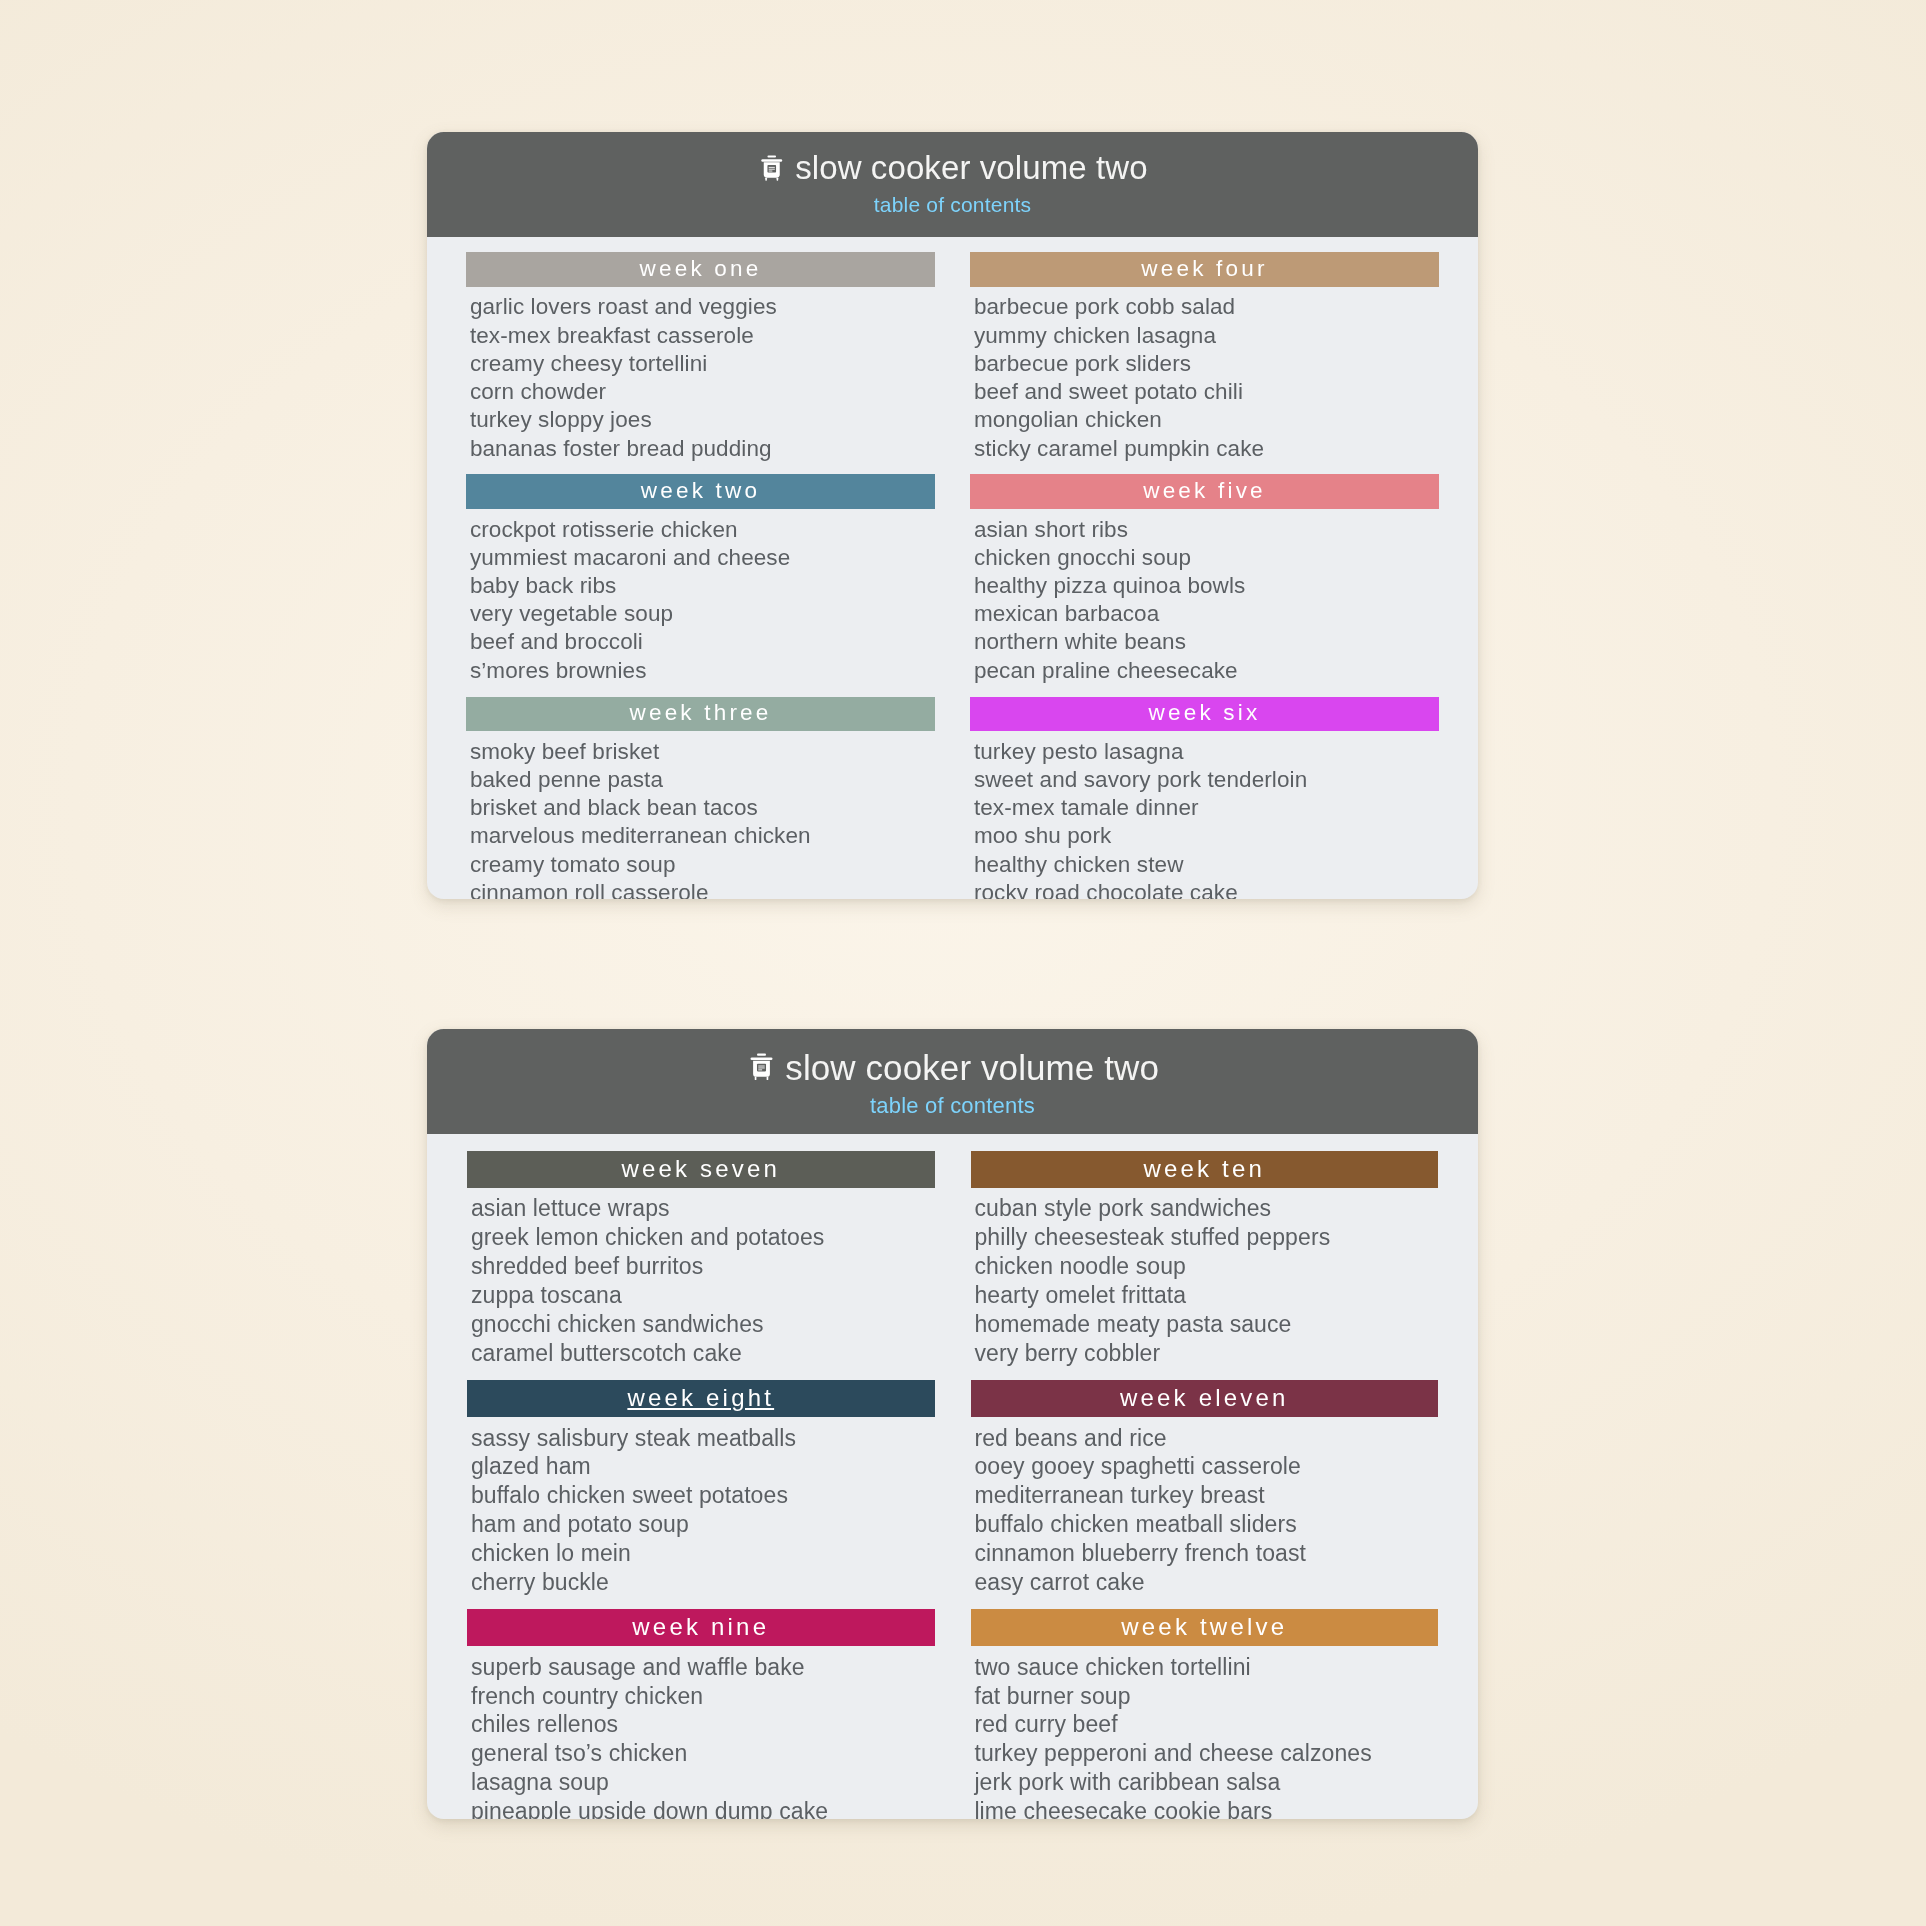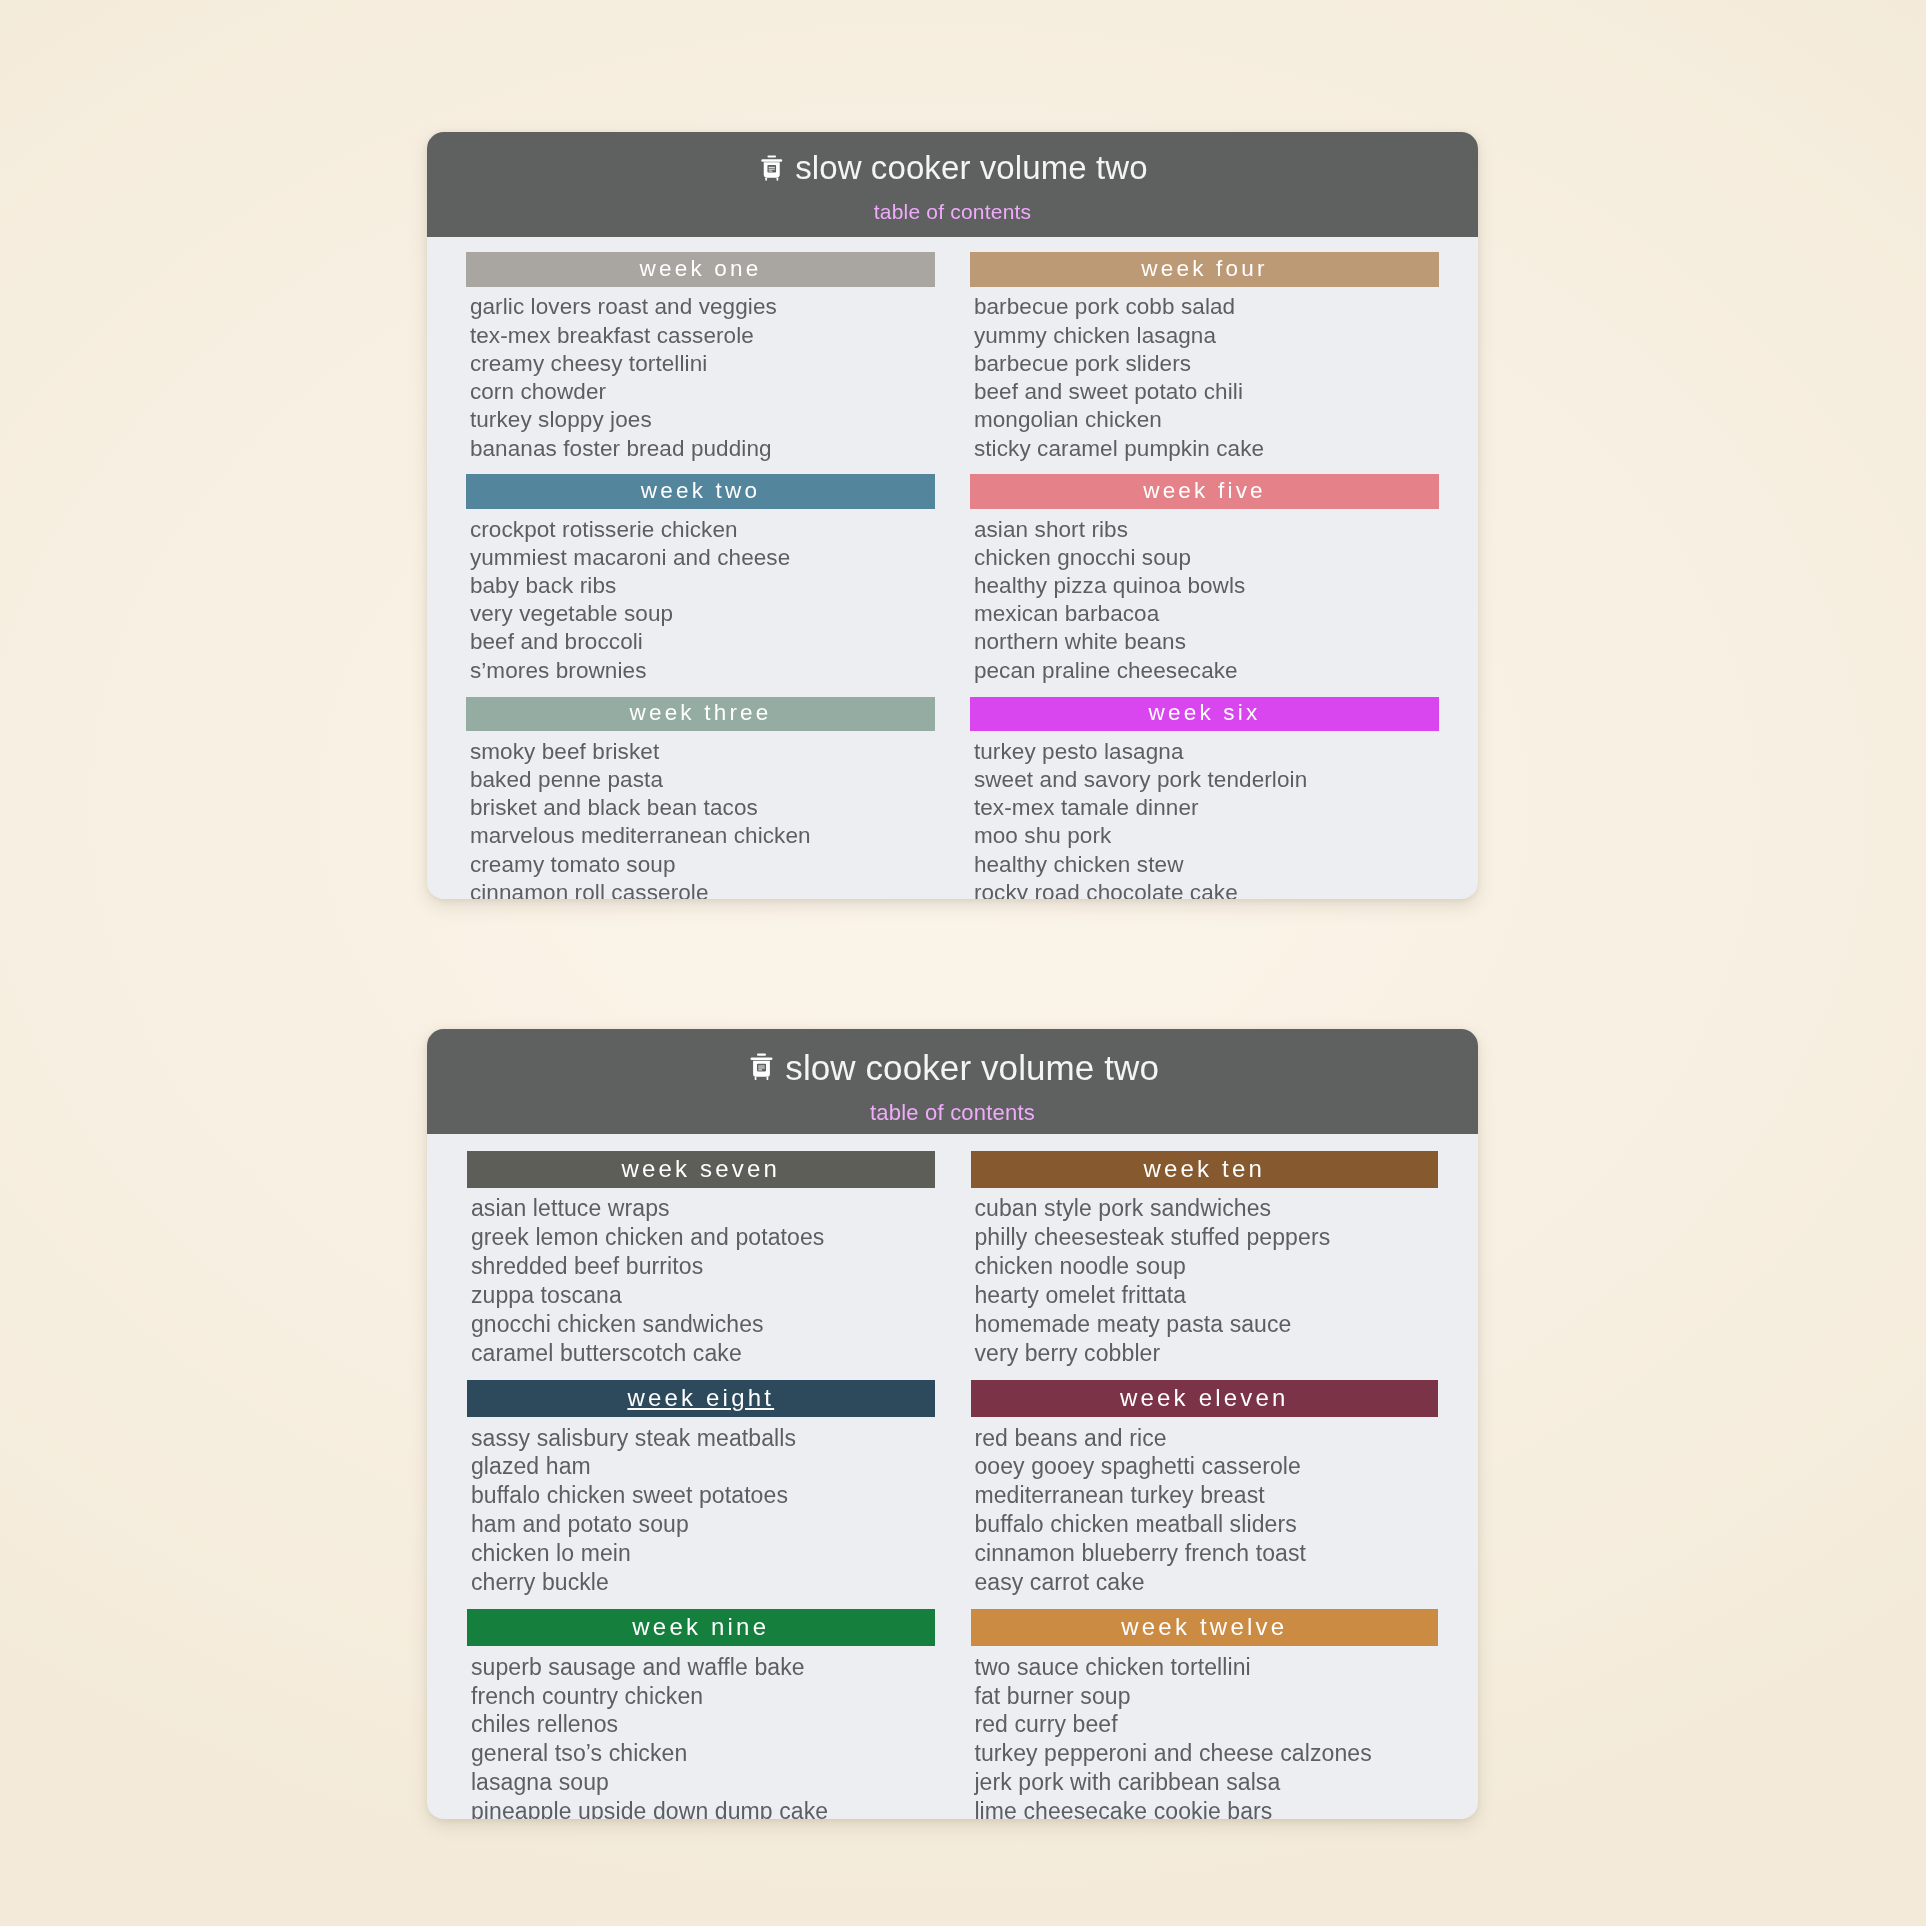--- a/index.html
+++ b/index.html
@@ -67,23 +67,23 @@
     font-size: 33px;
     font-weight: 400;
     letter-spacing: 0.1px;
     line-height: 1.05;
     color: #f4f4f3;
   }
   #card-two .title-text { font-size: 35px; }
   .subtitle-text {
     font-size: 21px;
     font-weight: 400;
-    margin-top: 14px;
+    margin-top: 7px;
     letter-spacing: 0.2px;
-    color: #f0abfc;
+    color: #7dd3fc;
   }
   #card-two .subtitle-text { font-size: 22px; }
 
   .cooker-icon {
     display: inline-block;
     width: 29.5px;
     height: 29.5px;
     flex: 0 0 auto;
   }
   #card-two .cooker-icon { width: 31px; height: 31px; }
@@ -294,21 +294,21 @@
           <li>sassy salisbury steak meatballs</li>
           <li>glazed ham</li>
           <li>buffalo chicken sweet potatoes</li>
           <li>ham and potato soup</li>
           <li>chicken lo mein</li>
           <li>cherry buckle</li>
         </ul>
       </div>
 
       <div class="week-block">
-        <div class="week-bar" style="background-color: #15803d;">week nine</div>
+        <div class="week-bar" style="background-color: #be185d;">week nine</div>
         <ul class="recipe-list">
           <li>superb sausage and waffle bake</li>
           <li>french country chicken</li>
           <li>chiles rellenos</li>
           <li>general tso’s chicken</li>
           <li>lasagna soup</li>
           <li>pineapple upside down dump cake</li>
         </ul>
       </div>
 

